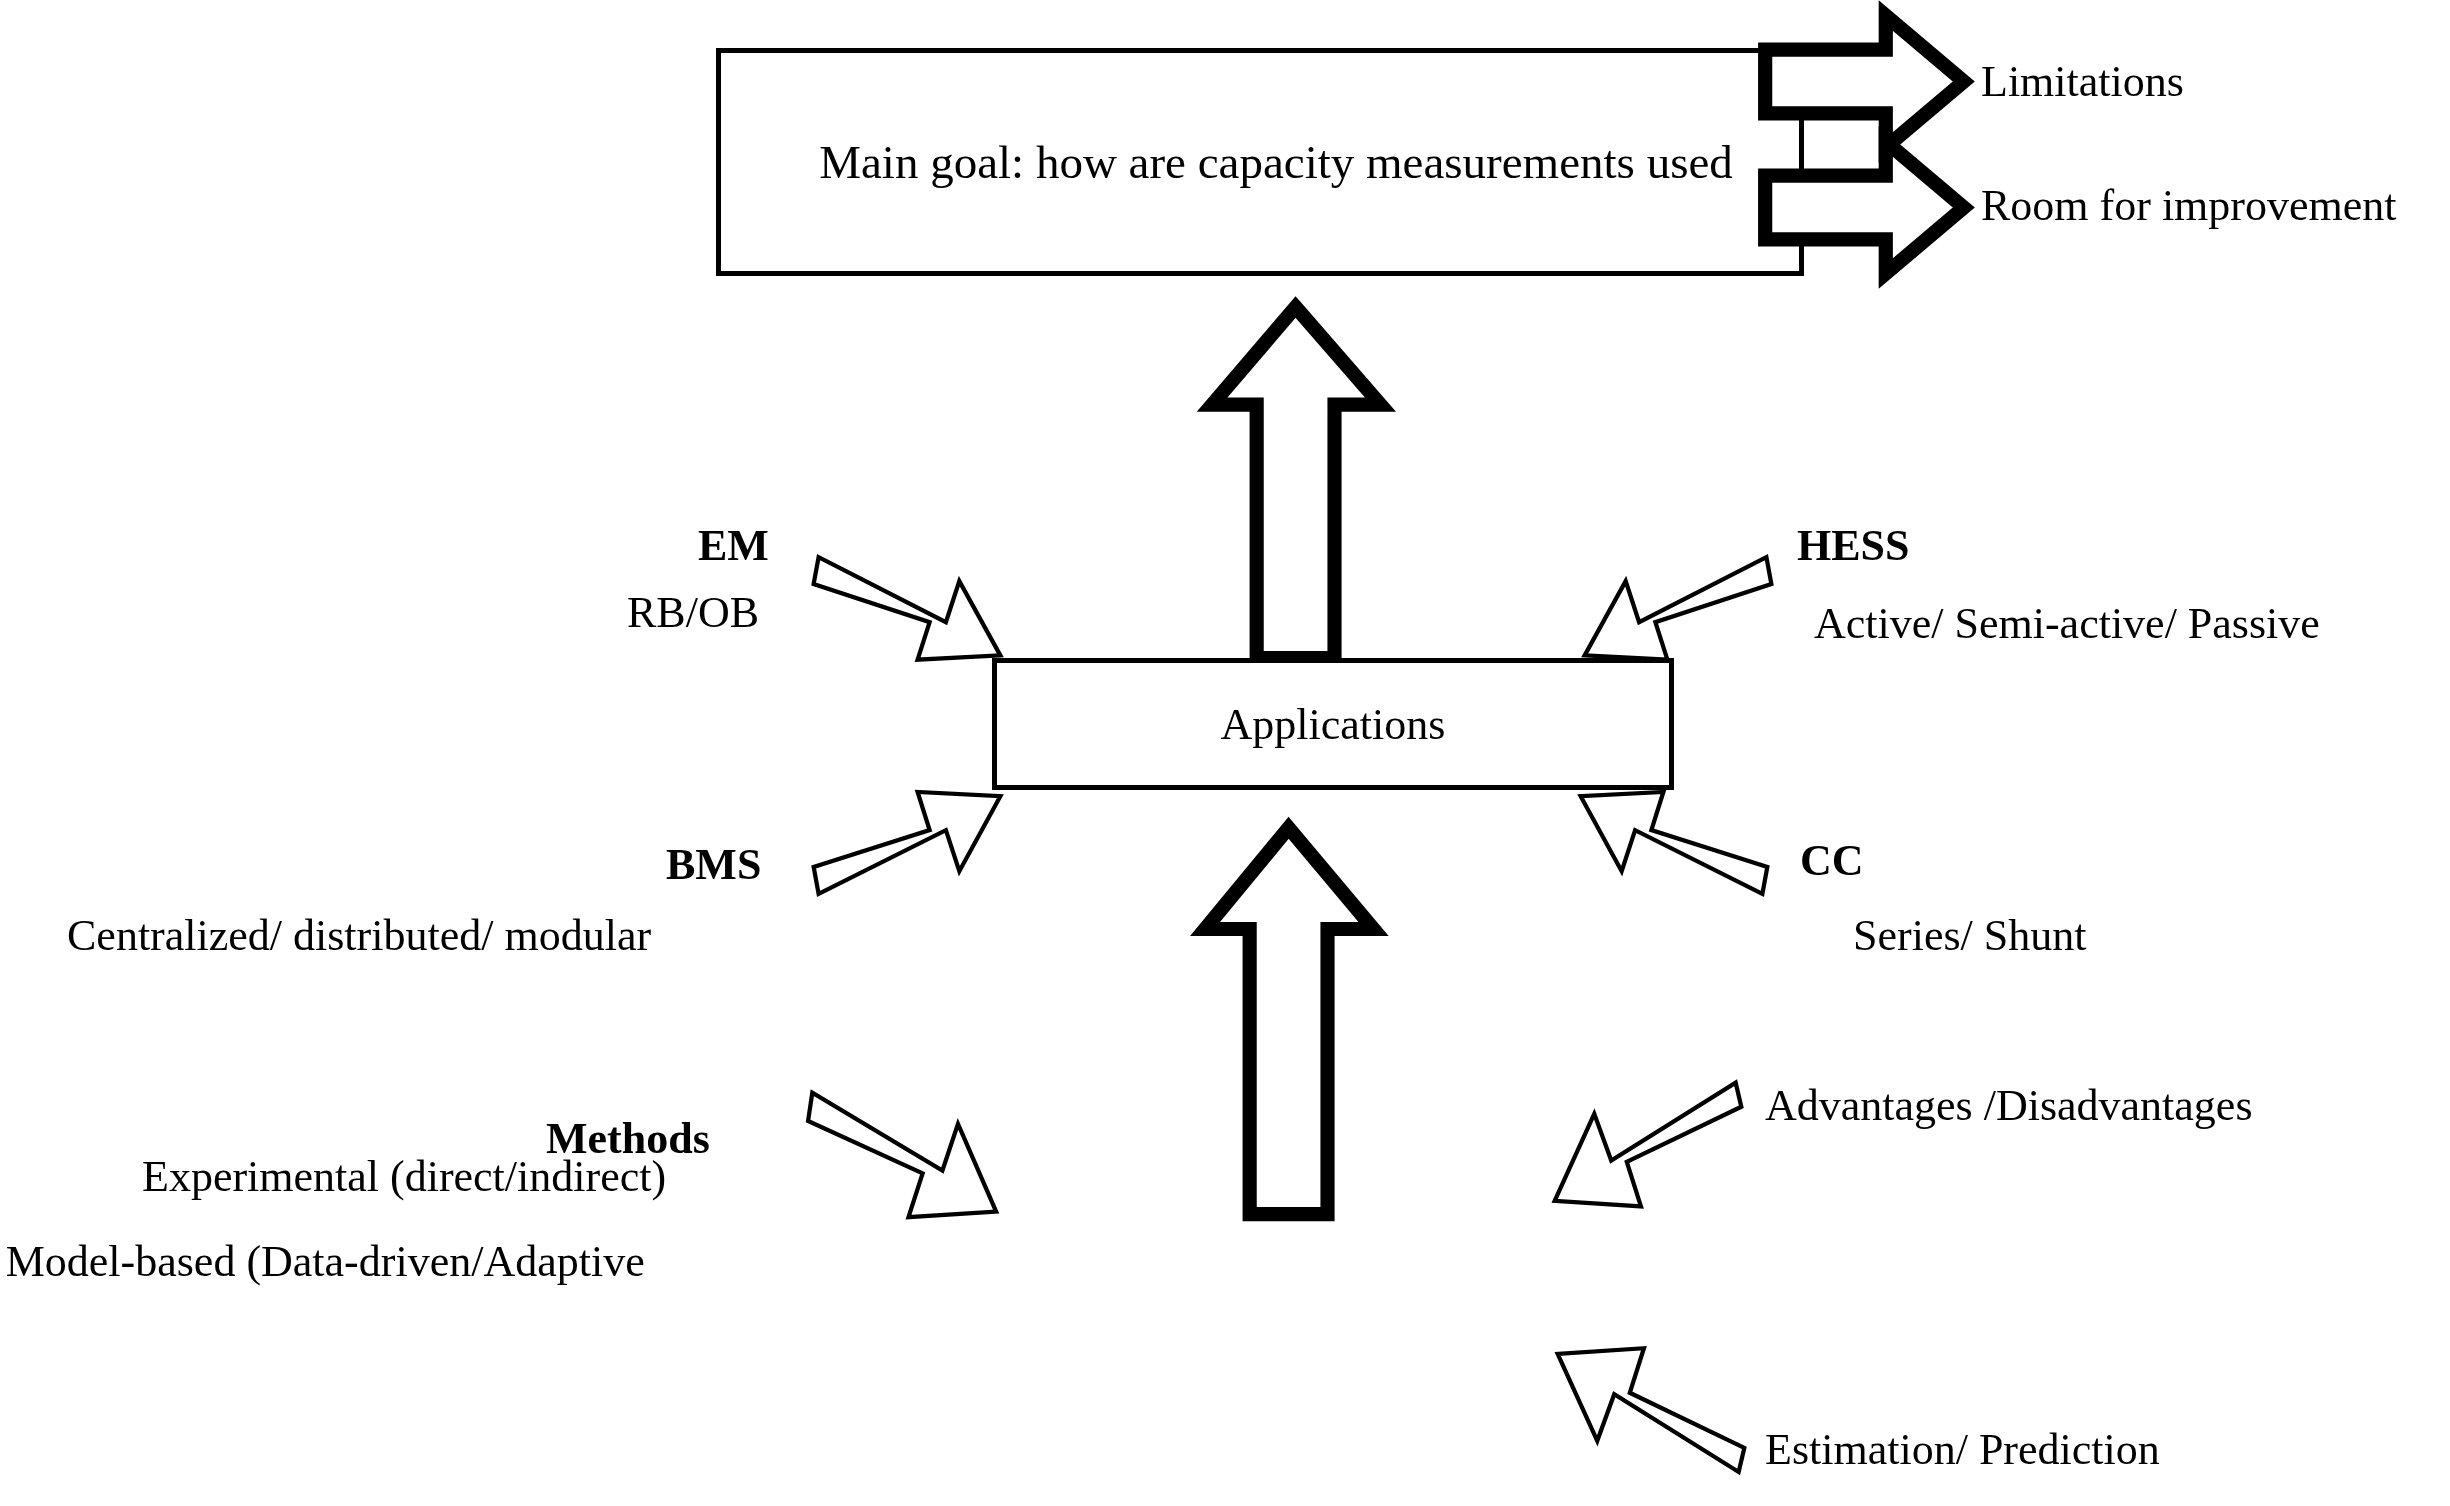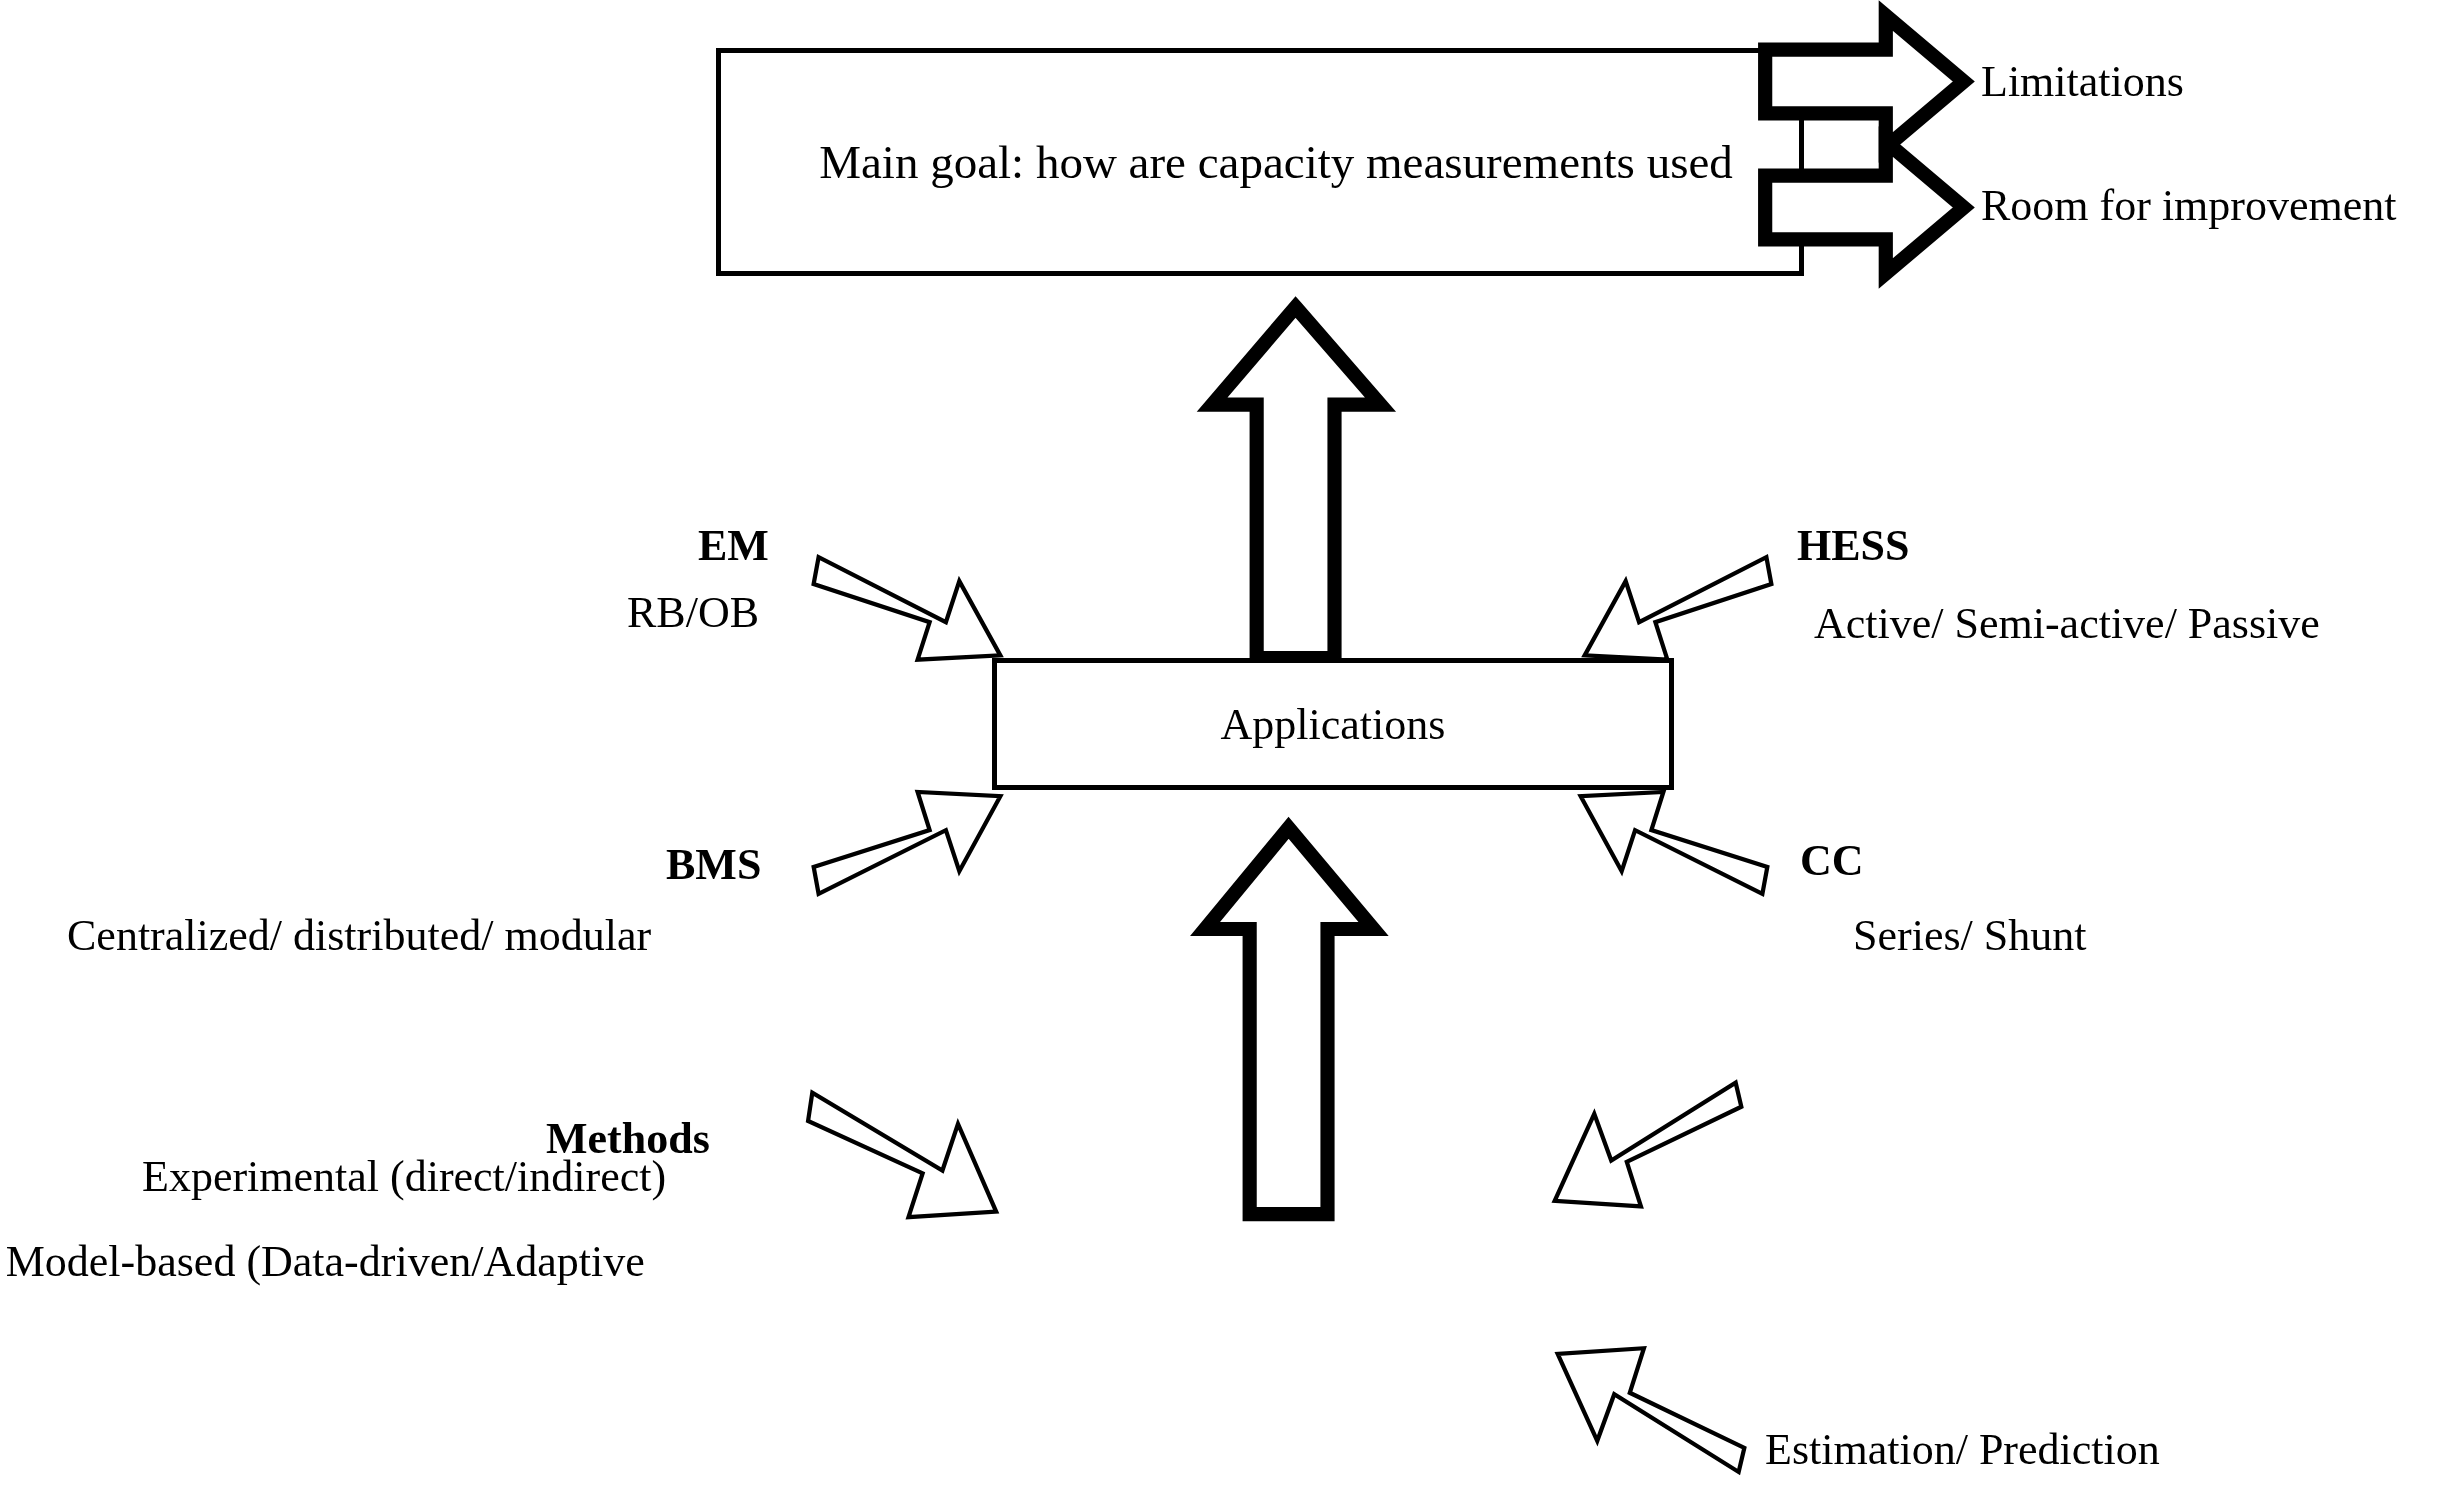--- a/index.html
+++ b/index.html
@@ -97,20 +97,21 @@
   <div class="lbl bold" style="left:546px; top:1067px;margin-top:47px;">Methods</div>
   <div class="lbl" style="left:5.7px; top:1237px;">Model-based (Data-driven/Adaptive</div>
   <div class="lbl" style="left:142px; top:1152px;">Experimental (direct/indirect)</div>
   <svg class="arrow" style="left:801px; top:1077px;" width="198" height="163" viewBox="0 0 280 230">
     <polygon class="thin-arrow" points="10,62 16,22 200,132 222,66 276,190 152,198 172,136"></polygon>
   </svg>
 
   <svg class="arrow" style="left:1549px; top:1070px;" width="198" height="152" viewBox="0 0 280 215">
     <polygon class="thin-arrow" points="272,52 264,18 88,128 64,62 8,185 130,193 110,130"></polygon>
   </svg>
+  <div class="lbl" style="left:1765px; top:1081px;">Advantages /Disadvantages</div>
 
   <svg class="arrow" style="left:1552px; top:1315px;" width="198" height="152" viewBox="0 0 280 215">
     <polygon class="thin-arrow" points="272,188 264,222 88,112 64,178 8,55 130,47 110,110"></polygon>
   </svg>
   <div class="lbl" style="left:1765px; top:1425px;">Estimation/ Prediction</div>
 
 </div>
 
 
 </body></html>

